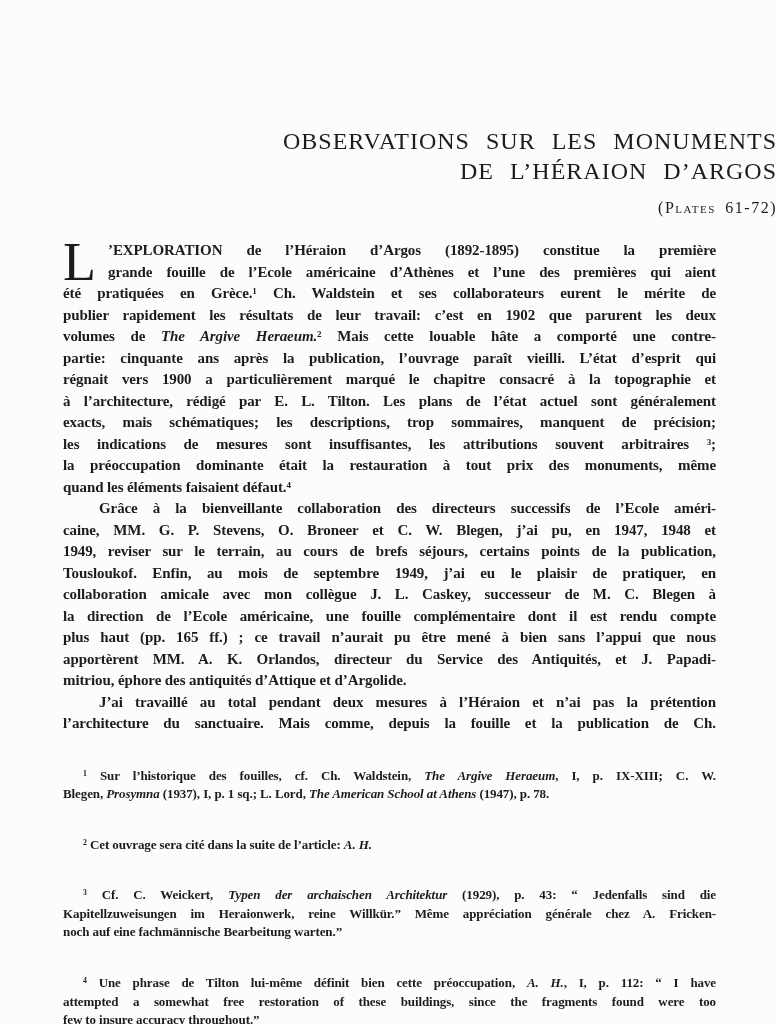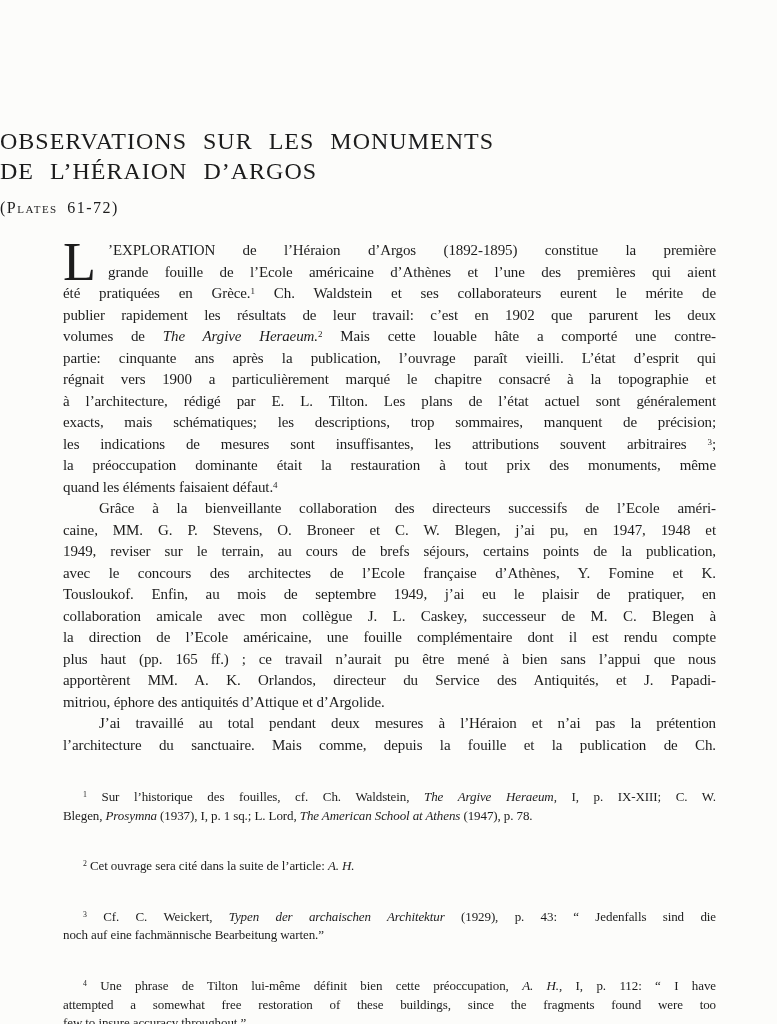--- a/index.html
+++ b/index.html
@@ -7,21 +7,21 @@
     position: relative;
     width: 777px;
     height: 1024px;
     margin: 0 auto;
     background: #fcfcfa;
     color: #1c1c1c;
     font-family: "Liberation Serif", "DejaVu Serif", serif;
     overflow: hidden;
   }
   
-  .article-header { text-align: left; padding-top: 126px; }
+  .article-header { text-align: right; padding-top: 126px; }
   .article-title {
     margin: 0;
     font-size: 24px;
     font-weight: normal;
     line-height: 30px;
     letter-spacing: 1px;
     word-spacing: 9px;
   }
   .tline { display: block; }
   .plates {
@@ -32,20 +32,21 @@
     word-spacing: 4px;
   }
   
   .article-body { margin: 23px 61px 0 63px; } 
   .para { font-size: 15px; }
   .line {
     text-align: justify;
     text-align-last: justify;
     line-height: 21.5px;
     letter-spacing: -0.1px;
+    font-weight: bold;
   }
   .line-end { text-align-last: left; }
   .para-indent { padding-left: 36px; }
   .dc-pad { padding-left: 45px; }
   .para-first { position: relative; }
   .dropcap {
     position: absolute;
     left: 0;
     top: 1px;
     font-size: 54px;
@@ -87,21 +88,20 @@
         <div class="line"><span>à l’architecture, rédigé par E. L. Tilton. Les plans de l’état actuel sont généralement</span></div>
         <div class="line"><span>exacts, mais schématiques; les descriptions, trop sommaires, manquent de précision;</span></div>
         <div class="line"><span>les indications de mesures sont insuffisantes, les attributions souvent arbitraires </span><sup>3</sup><span>;</span></div>
         <div class="line"><span>la préoccupation dominante était la restauration à tout prix des monuments, même</span></div>
         <div class="line line-end"><span>quand les éléments faisaient défaut.</span><sup>4</sup></div>
       </div>
     <div class="para">
         <div class="line para-indent"><span>Grâce à la bienveillante collaboration des directeurs successifs de l’Ecole améri-</span></div>
         <div class="line"><span>caine, MM. G. P. Stevens, O. Broneer et C. W. Blegen, j’ai pu, en 1947, 1948 et</span></div>
         <div class="line"><span>1949, reviser sur le terrain, au cours de brefs séjours, certains points de la publication,</span></div>
-        <div class="line"><span>avec le concours des architectes de l’Ecole française d’Athènes, Y. Fomine et K.</span></div>
         <div class="line"><span>Tousloukof. Enfin, au mois de septembre 1949, j’ai eu le plaisir de pratiquer, en</span></div>
         <div class="line"><span>collaboration amicale avec mon collègue J. L. Caskey, successeur de M. C. Blegen à</span></div>
         <div class="line"><span>la direction de l’Ecole américaine, une fouille complémentaire dont il est rendu compte</span></div>
         <div class="line"><span>plus haut (pp. 165 ff.) ; ce travail n’aurait pu être mené à bien sans l’appui que nous</span></div>
         <div class="line"><span>apportèrent MM. A. K. Orlandos, directeur du Service des Antiquités, et J. Papadi-</span></div>
         <div class="line line-end"><span>mitriou, éphore des antiquités d’Attique et d’Argolide.</span></div>
       </div>
     <div class="para">
         <div class="line para-indent"><span>J’ai travaillé au total pendant deux mesures à l’Héraion et n’ai pas la prétention</span></div>
         <div class="line"><span>l’architecture du sanctuaire. Mais comme, depuis la fouille et la publication de Ch.</span></div>
@@ -110,20 +110,21 @@
     <section class="footnotes">
       <div class="footnote">
           <div class="line fn-indent"><sup>1</sup><span> Sur l’historique des fouilles, cf. Ch. Waldstein, </span><i>The Argive Heraeum</i><span>, I, p. IX-XIII; C. W.</span></div>
           <div class="line line-end"><span>Blegen, </span><i>Prosymna</i><span> (1937), I, p. 1 sq.; L. Lord, </span><i>The American School at Athens</i><span> (1947), p. 78.</span></div>
         </div>
       <div class="footnote">
           <div class="line line-end fn-indent"><sup>2</sup><span> Cet ouvrage sera cité dans la suite de l’article: </span><i>A. H.</i></div>
         </div>
       <div class="footnote">
           <div class="line fn-indent"><sup>3</sup><span> Cf. C. Weickert, </span><i>Typen der archaischen Architektur</i><span> (1929), p. 43: “ Jedenfalls sind die</span></div>
+          <div class="line"><span>Kapitellzuweisungen im Heraionwerk, reine Willkür.” Même appréciation générale chez A. Fricken-</span></div>
           <div class="line line-end"><span>noch auf eine fachmännische Bearbeitung warten.”</span></div>
         </div>
       <div class="footnote">
           <div class="line fn-indent"><sup>4</sup><span> Une phrase de Tilton lui-même définit bien cette préoccupation, </span><i>A. H.</i><span>, I, p. 112: “ I have</span></div>
           <div class="line"><span>attempted a somewhat free restoration of these buildings, since the fragments found were too</span></div>
           <div class="line line-end"><span>few to insure accuracy throughout.”</span></div>
         </div>
     </section>
   </main>
 </div>

